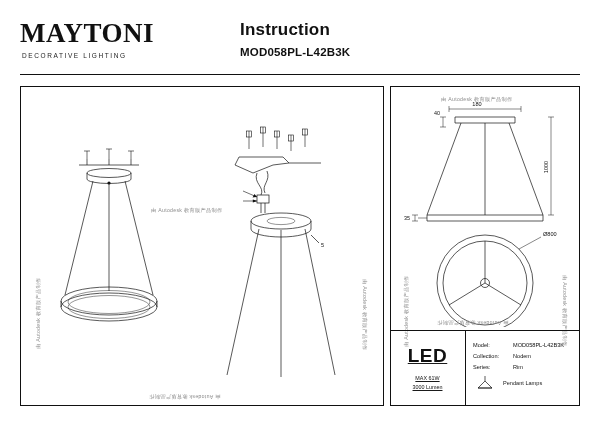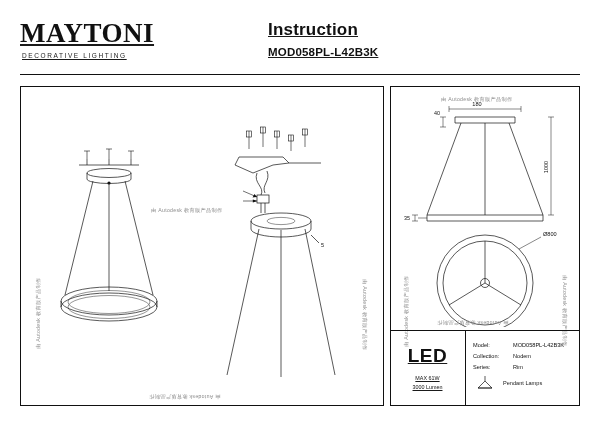--- a/index.html
+++ b/index.html
@@ -23,21 +23,20 @@
 
   
   .header {
     position: absolute;
     left: 20px;
     top: 18px;
     width: 560px;
     height: 52px;
     display: flex;
     align-items: flex-start;
-    text-decoration: underline;
   }
   .brand {
     width: 178px;
     flex: none;
   }
   .brand-name {
     font-family: "Liberation Serif", serif;
     font-weight: bold;
     font-size: 27px;
     letter-spacing: 0.5px;
@@ -45,21 +44,21 @@
     color: #111;
   }
   .brand-sub {
     font-size: 6.5px;
     letter-spacing: 1.6px;
     color: #222;
     margin-top: 4px;
     margin-left: 2px;
   }
   .title-block {
-    margin-left: 70px;
+    margin-left: 42px;
     padding-top: 2px;
   }
   .doc-title {
     font-size: 17px;
     font-weight: bold;
     color: #111;
     letter-spacing: 0.2px;
   }
   .doc-model {
     font-size: 11.5px;

